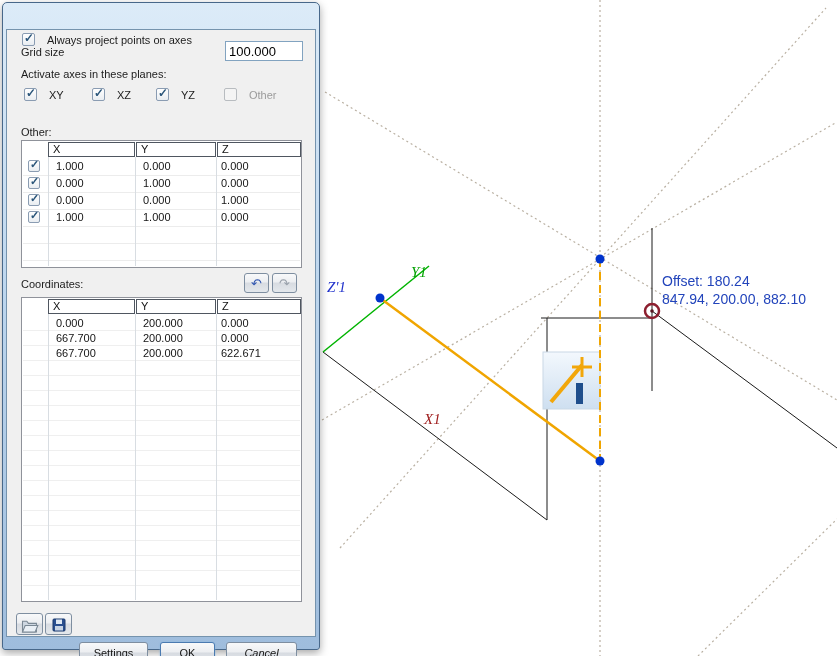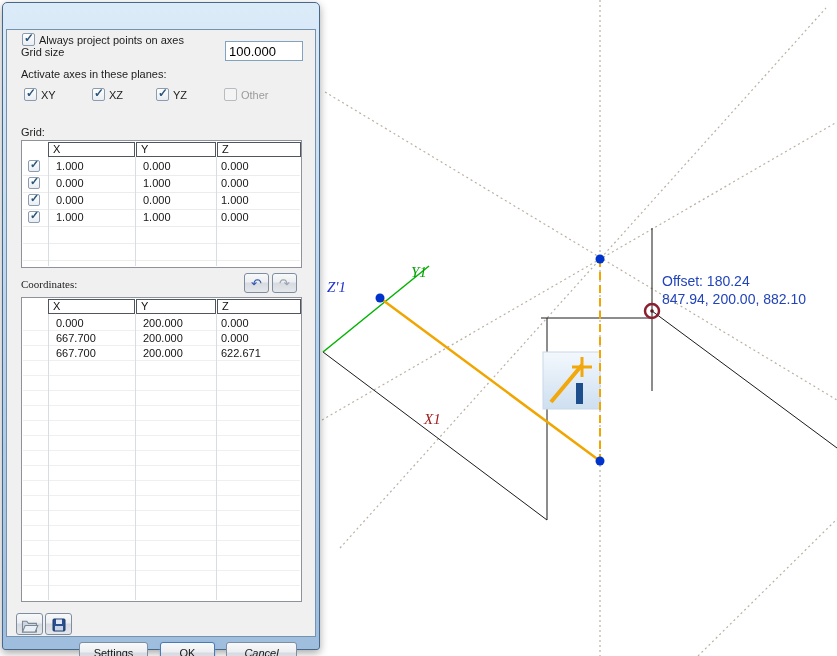--- a/index.html
+++ b/index.html
@@ -30,30 +30,30 @@
   .dlgbody { position:relative; width:100%; height:100%;
     background:#f0f0f0; border:1px solid #7593ad; }
 
   .lbl { position:absolute; font-size:11px; color:#1c1c1c; white-space:nowrap; }
   .grid-size-lbl { left:14px; top:16px; }
   .grid-size-input { position:absolute; left:218px; top:11px; width:78px; height:20px;
     border:1px solid #82a3c0; font-size:13px; font-family:inherit; padding:1px 3px; background:#fff; }
   .planes-lbl { left:14px; top:38px; }
   .project-grp { position:absolute; left:15px; top:73px; }
   .axes-lbl { left:14px; top:96px; }
-  .coords-lbl { left:14px; top:248px;font-family:Liberation Serif, serif; }
+  .coords-lbl { left:14px; top:248px; }
 
   .cbgrp { position:absolute; top:0; white-space:nowrap; cursor:default; }
   .cb { display:inline-block; width:13px; height:13px; position:relative;
     border:1px solid #8a9cb2; border-radius:2px; vertical-align:-2px;
     background: linear-gradient(to bottom,#ffffff,#e9edf1); }
   .cb.dis { border-color:#b8bcc0; background:#f4f4f4; }
   .cb .mk { position:absolute; left:1px; top:-3px; font-size:12px; font-weight:bold; color:#2b567a; }
   .cb:not(.checked) .mk { display:none; }
-  .cblabel { font-size:11px; color:#1c1c1c; margin-left:4px; }
+  .cblabel { font-size:11px; color:#1c1c1c; margin-left:12px; }
   .cblabel.dis { color:#9b9b9b; }
 
   
   .tbl { position:absolute; background:#fff; border:1px solid #8f929a; }
   .axes-tbl  { left:14px; top:110px; width:281px; height:128px; }
   .coords-tbl{ left:14px; top:267px; width:281px; height:305px; }
   .gridlines { position:absolute; left:1px; right:1px; top:18px; bottom:1px; }
   .axes-tbl .gridlines  { background:repeating-linear-gradient(to bottom,transparent 0 16px,#ececec 16px 17px); }
   .coords-tbl .gridlines{ background:repeating-linear-gradient(to bottom,transparent 0 14px,#efefef 14px 15px); }
   .vline { position:absolute; top:16px; bottom:1px; width:1px; background:#d8dde2; }
@@ -162,21 +162,21 @@
         <span class="cb checked"><span class="mk">✓</span></span><span class="cblabel">YZ</span>
       </span>
       <span class="cbgrp" style="left:217px; top:55px">
         <span class="cb dis"></span><span class="cblabel dis">Other</span>
       </span>
 
       <span class="cbgrp project-grp">
         <span class="cb checked"><span class="mk">✓</span></span><span class="cblabel">Always project points on axes</span>
       </span>
 
-      <span class="lbl axes-lbl">Grid:</span>
+      <span class="lbl axes-lbl">Other:</span>
 
       <div class="tbl axes-tbl">
         <div class="gridlines"></div>
         <div class="vline v1"></div>
         <div class="vline v2"></div>
         <div class="vline v3"></div>
         <div class="hdr hx">X</div>
         <div class="hdr hy">Y</div>
         <div class="hdr hz">Z</div>
 

